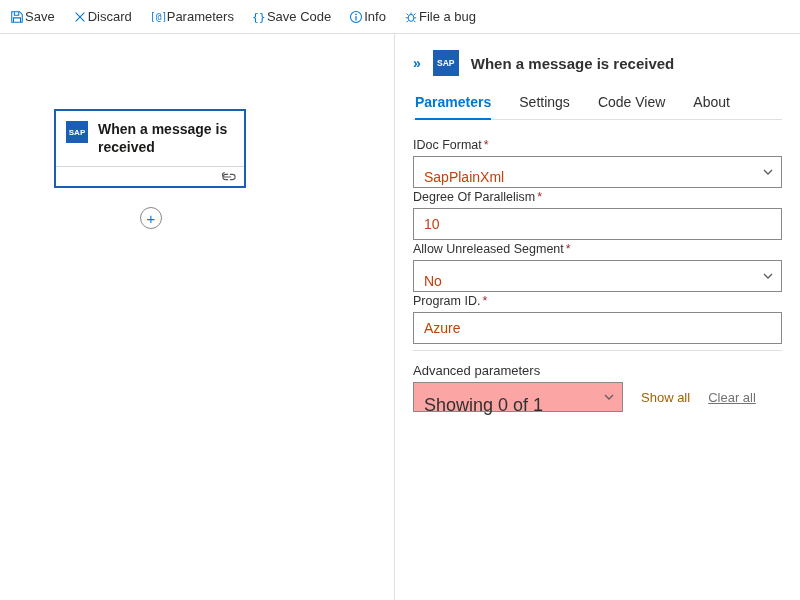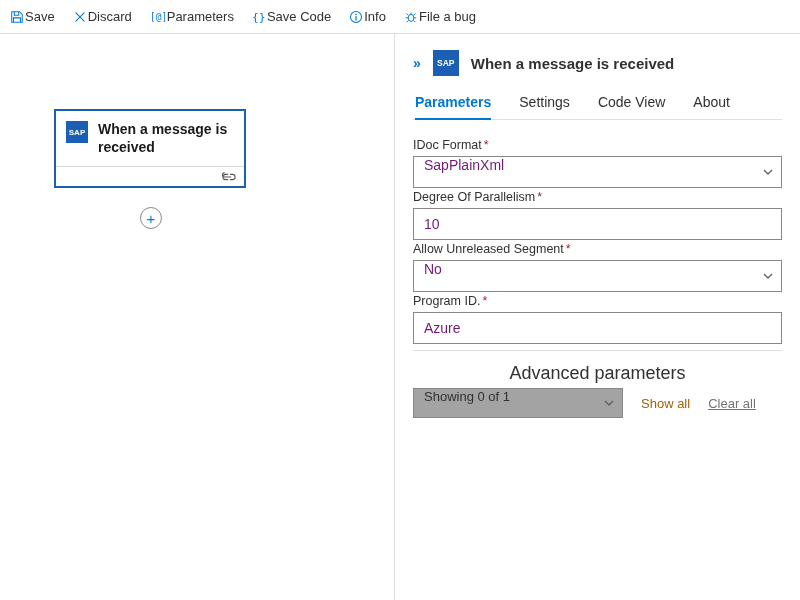--- a/index.html
+++ b/index.html
@@ -151,57 +151,56 @@
     margin-bottom:4px;
     display:block;
   }
   .req { color:#a4262c; margin-left:2px; }
   .control {
     position:relative;
   }
   .text-input, .select-input {
     width:100%;
     height:32px;
-    padding: 0 10px;
+    padding: 12px 10px;
     border:1px solid #8a8886;
     font-size:14px;
     font-family:inherit;
-    color:#701a75;
+    color:#c2410c;
     background:#fff;
   }
   .select-input { padding-right:28px; cursor:pointer; }
   .chevron {
     position:absolute;
     right:8px; top:50%; transform:translateY(-50%);
     pointer-events:none;
     color:#605e5c;
   }
   .adv-section {
     border-top:1px solid #e1dfdd;
     padding-top:12px;
     margin-top:6px;
   }
   .adv-row {
     display:flex;
     align-items:center;
     gap:18px;
   }
   .adv-label {
-    font-size:18px;
+    font-size:13px;
     margin-bottom:4px;
     display:block;
-    text-align:center;
   }
   .adv-select-wrap { position:relative; flex:0 0 210px; }
   .adv-select {
     width:100%; height:30px;
     border:1px solid #8a8886;
-    padding:0 10px;
-    font-size:13px;
-    background:#a3a3a3;
+    padding:12px 10px;
+    font-size:18px;
+    background:#fca5a5;
     cursor:pointer;
   }
   .link-blue { color:#a16207; font-size:13px; cursor:pointer; }
   .link-gray { color:#737373; font-size:13px; cursor:pointer; text-decoration:underline;}
   svg { display:block; }
 </style>
 </head>
 <body>
 
 <div class="toolbar">

